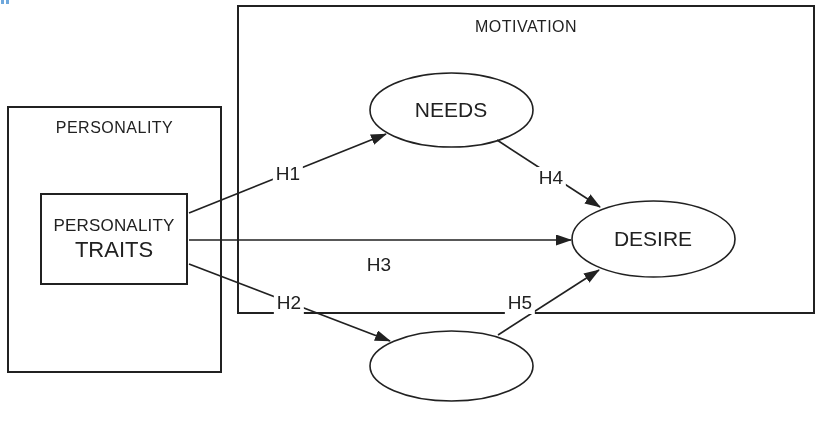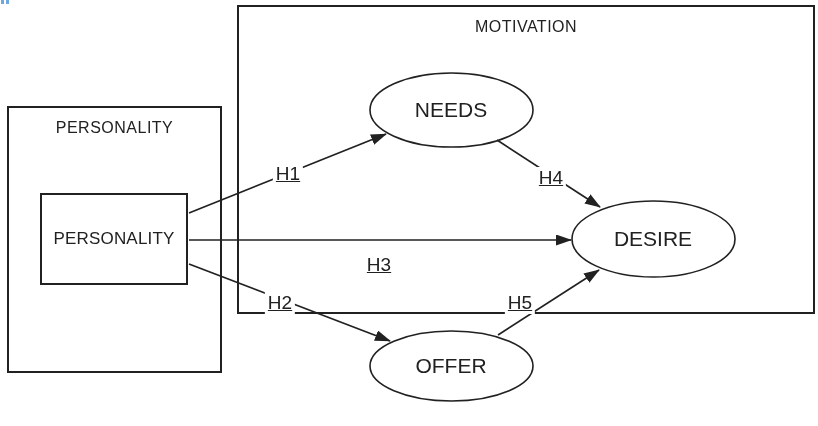--- a/index.html
+++ b/index.html
@@ -66,21 +66,20 @@
     color: #212121;
   }
   .edge-label {
     position: absolute;
     transform: translate(-50%, -50%);
     font-size: 19px;
     background: #ffffff;
     padding: 0 3px;
     white-space: nowrap;
     color: #212121;
-    text-decoration: underline;
   }
 </style>
 </head>
 <body>
 
 <div class="stage">
 
   <span class="artifact a1"></span>
   <span class="artifact a2"></span>
 
@@ -105,25 +104,25 @@
 
     <line x1="189" y1="213" x2="386" y2="134" stroke="#212121" stroke-width="1.7" marker-end="url(#arrow)"></line>
     <line x1="189" y1="240" x2="571" y2="240" stroke="#212121" stroke-width="1.7" marker-end="url(#arrow)"></line>
     <line x1="189" y1="264" x2="390" y2="341" stroke="#212121" stroke-width="1.7" marker-end="url(#arrow)"></line>
     <line x1="497" y1="140" x2="600" y2="207" stroke="#212121" stroke-width="1.7" marker-end="url(#arrow)"></line>
     <line x1="498" y1="335" x2="599" y2="270" stroke="#212121" stroke-width="1.7" marker-end="url(#arrow)"></line>
   </svg>
 
   <div class="node-rect">
     <div class="traits-line1">PERSONALITY</div>
+    <div class="traits-line2">TRAITS</div>
   </div>
 
   <div class="node-label" style="left:451px; top:110px;">NEEDS</div>
   <div class="node-label" style="left:653px; top:239px;">DESIRE</div>
-  <div class="node-label" style="left:451px; top:366px;">OFFER</div>
 
   <div class="edge-label" style="left:288px; top:174px;">H1</div>
   <div class="edge-label" style="left:379px; top:240px;margin-top:25px;">H3</div>
-  <div class="edge-label" style="left:280px; top:303px;">H2</div>
+  <div class="edge-label" style="left:289px; top:303px;">H2</div>
   <div class="edge-label" style="left:551px; top:178px;">H4</div>
   <div class="edge-label" style="left:520px; top:303px;">H5</div>
 
 </div>
 
 </body></html>

